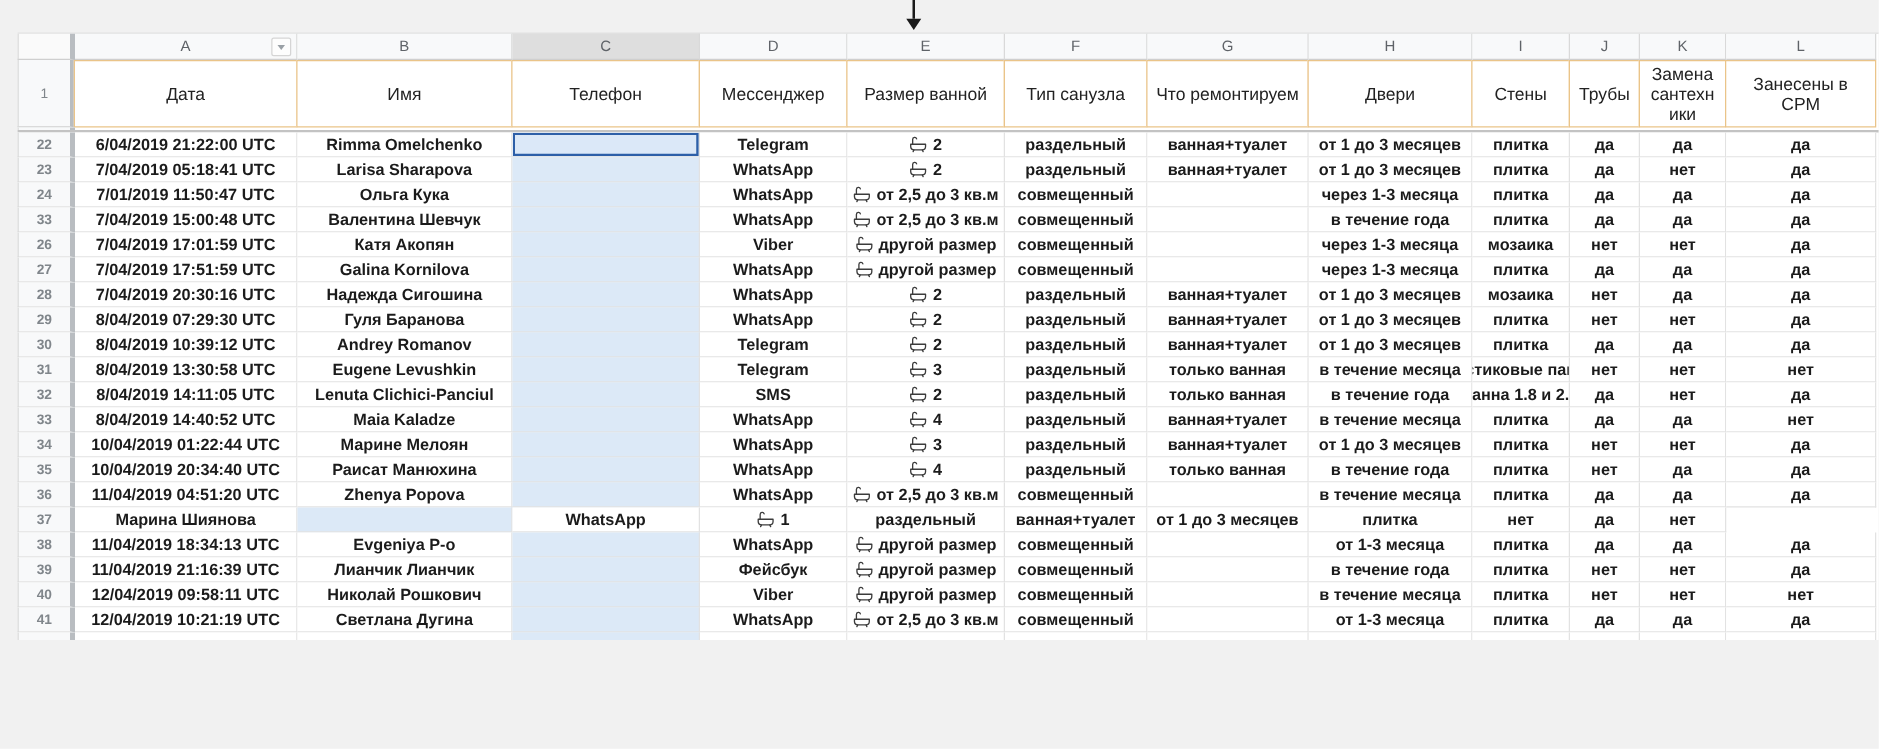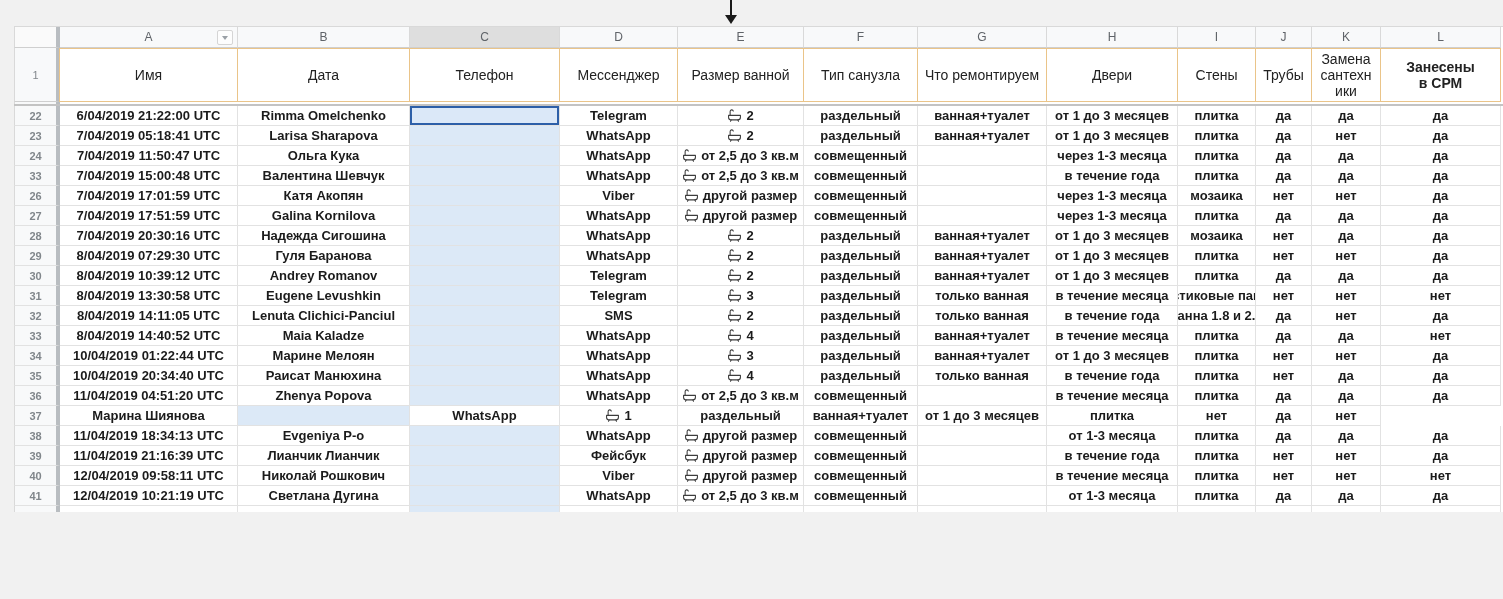--- a/index.html
+++ b/index.html
@@ -39,21 +39,21 @@
 
   
   .hdr { height:54px; }
   .hdr .gut { background:#f8f9fa; color:#80868b; font-size:11px;
     border-right:4px solid #b9bdc1; border-left:1px solid #d9d9d9; border-bottom:1px solid #cfcfcf;
     display:flex; align-items:center; justify-content:center; }
   .hdr .hcell { background:#ffffff; border:1px solid #eac489; margin-left:-1px;
     display:flex; align-items:center; justify-content:center; text-align:center;
     font-size:14px; color:#222; line-height:16px; white-space:normal; overflow:hidden; padding:0 4px; }
   .hdr .hcell.col-K { padding:12px 5px; overflow-wrap:anywhere; }
-  .hdr .hcell.col-L { padding:0 19px;font-weight:bold; }
+  .hdr .hcell.col-L { padding:0 19px; }
 
   
   .freeze { height:4px; background:#fff; border-bottom:2px solid #c3c3c3; }
   .freeze .gut { background:#f8f9fa; border-right:4px solid #b9bdc1; border-left:1px solid #d9d9d9; height:100%; }
 
   
   .row { height:20px;font-weight:bold; }
   .row .gut { background:#f8f9fa; color:#80868b; font-size:11px;
     border-right:4px solid #b9bdc1; border-left:1px solid #d9d9d9; border-bottom:1px solid #e2e2e2;
     display:flex; align-items:center; justify-content:center; }
@@ -92,22 +92,22 @@
       <div class="cell">F</div>
       <div class="cell">G</div>
       <div class="cell">H</div>
       <div class="cell">I</div>
       <div class="cell">J</div>
       <div class="cell">K</div>
       <div class="cell">L</div>
     </div>
   <div class="grid-row hdr" id="header-row">
       <div class="gut">1</div>
+      <div class="hcell col-A">Дата</div>
       <div class="hcell col-B">Имя</div>
-      <div class="hcell col-A">Дата</div>
       <div class="hcell col-C">Телефон</div>
       <div class="hcell col-D">Мессенджер</div>
       <div class="hcell col-E">Размер ванной</div>
       <div class="hcell col-F">Тип санузла</div>
       <div class="hcell col-G">Что ремонтируем</div>
       <div class="hcell col-H">Двери</div>
       <div class="hcell col-I">Стены</div>
       <div class="hcell col-J">Трубы</div>
       <div class="hcell col-K">Замена сантехники</div>
       <div class="hcell col-L">Занесены в СРМ</div>
@@ -155,21 +155,21 @@
         <div class="cell">раздельный</div>
         <div class="cell">ванная+туалет</div>
         <div class="cell">от 1 до 3 месяцев</div>
         <div class="cell">плитка</div>
         <div class="cell">да</div>
         <div class="cell">нет</div>
         <div class="cell">да</div>
       </div>
       <div class="grid-row row">
         <div class="gut">24</div>
-        <div class="cell">7/04/2019 11:50:47 UTC</div>
+        <div class="cell">7/01/2019 11:50:47 UTC</div>
         <div class="cell">Ольга Кука</div>
         <div class="cell selcol"></div>
         <div class="cell">WhatsApp</div>
         <div class="cell">
           <svg class="bath-icon" viewBox="0 0 24 24" fill="none" stroke="#3c3c3c" stroke-width="1.7" stroke-linecap="round" stroke-linejoin="round">
     <path d="M5 11.5V5.6a2.6 2.6 0 0 1 5.1-.7"></path>
     <path d="M2.5 11.8h19v2.9a4.3 4.3 0 0 1-4.3 4.3H6.8a4.3 4.3 0 0 1-4.3-4.3z"></path>
     <path d="M6.6 19.2 5.6 21.3 M17.4 19.2l1 2.1"></path>
   </svg>
           <div class="" style="display: inline;">от 2,5 до 3 кв.м</div>

